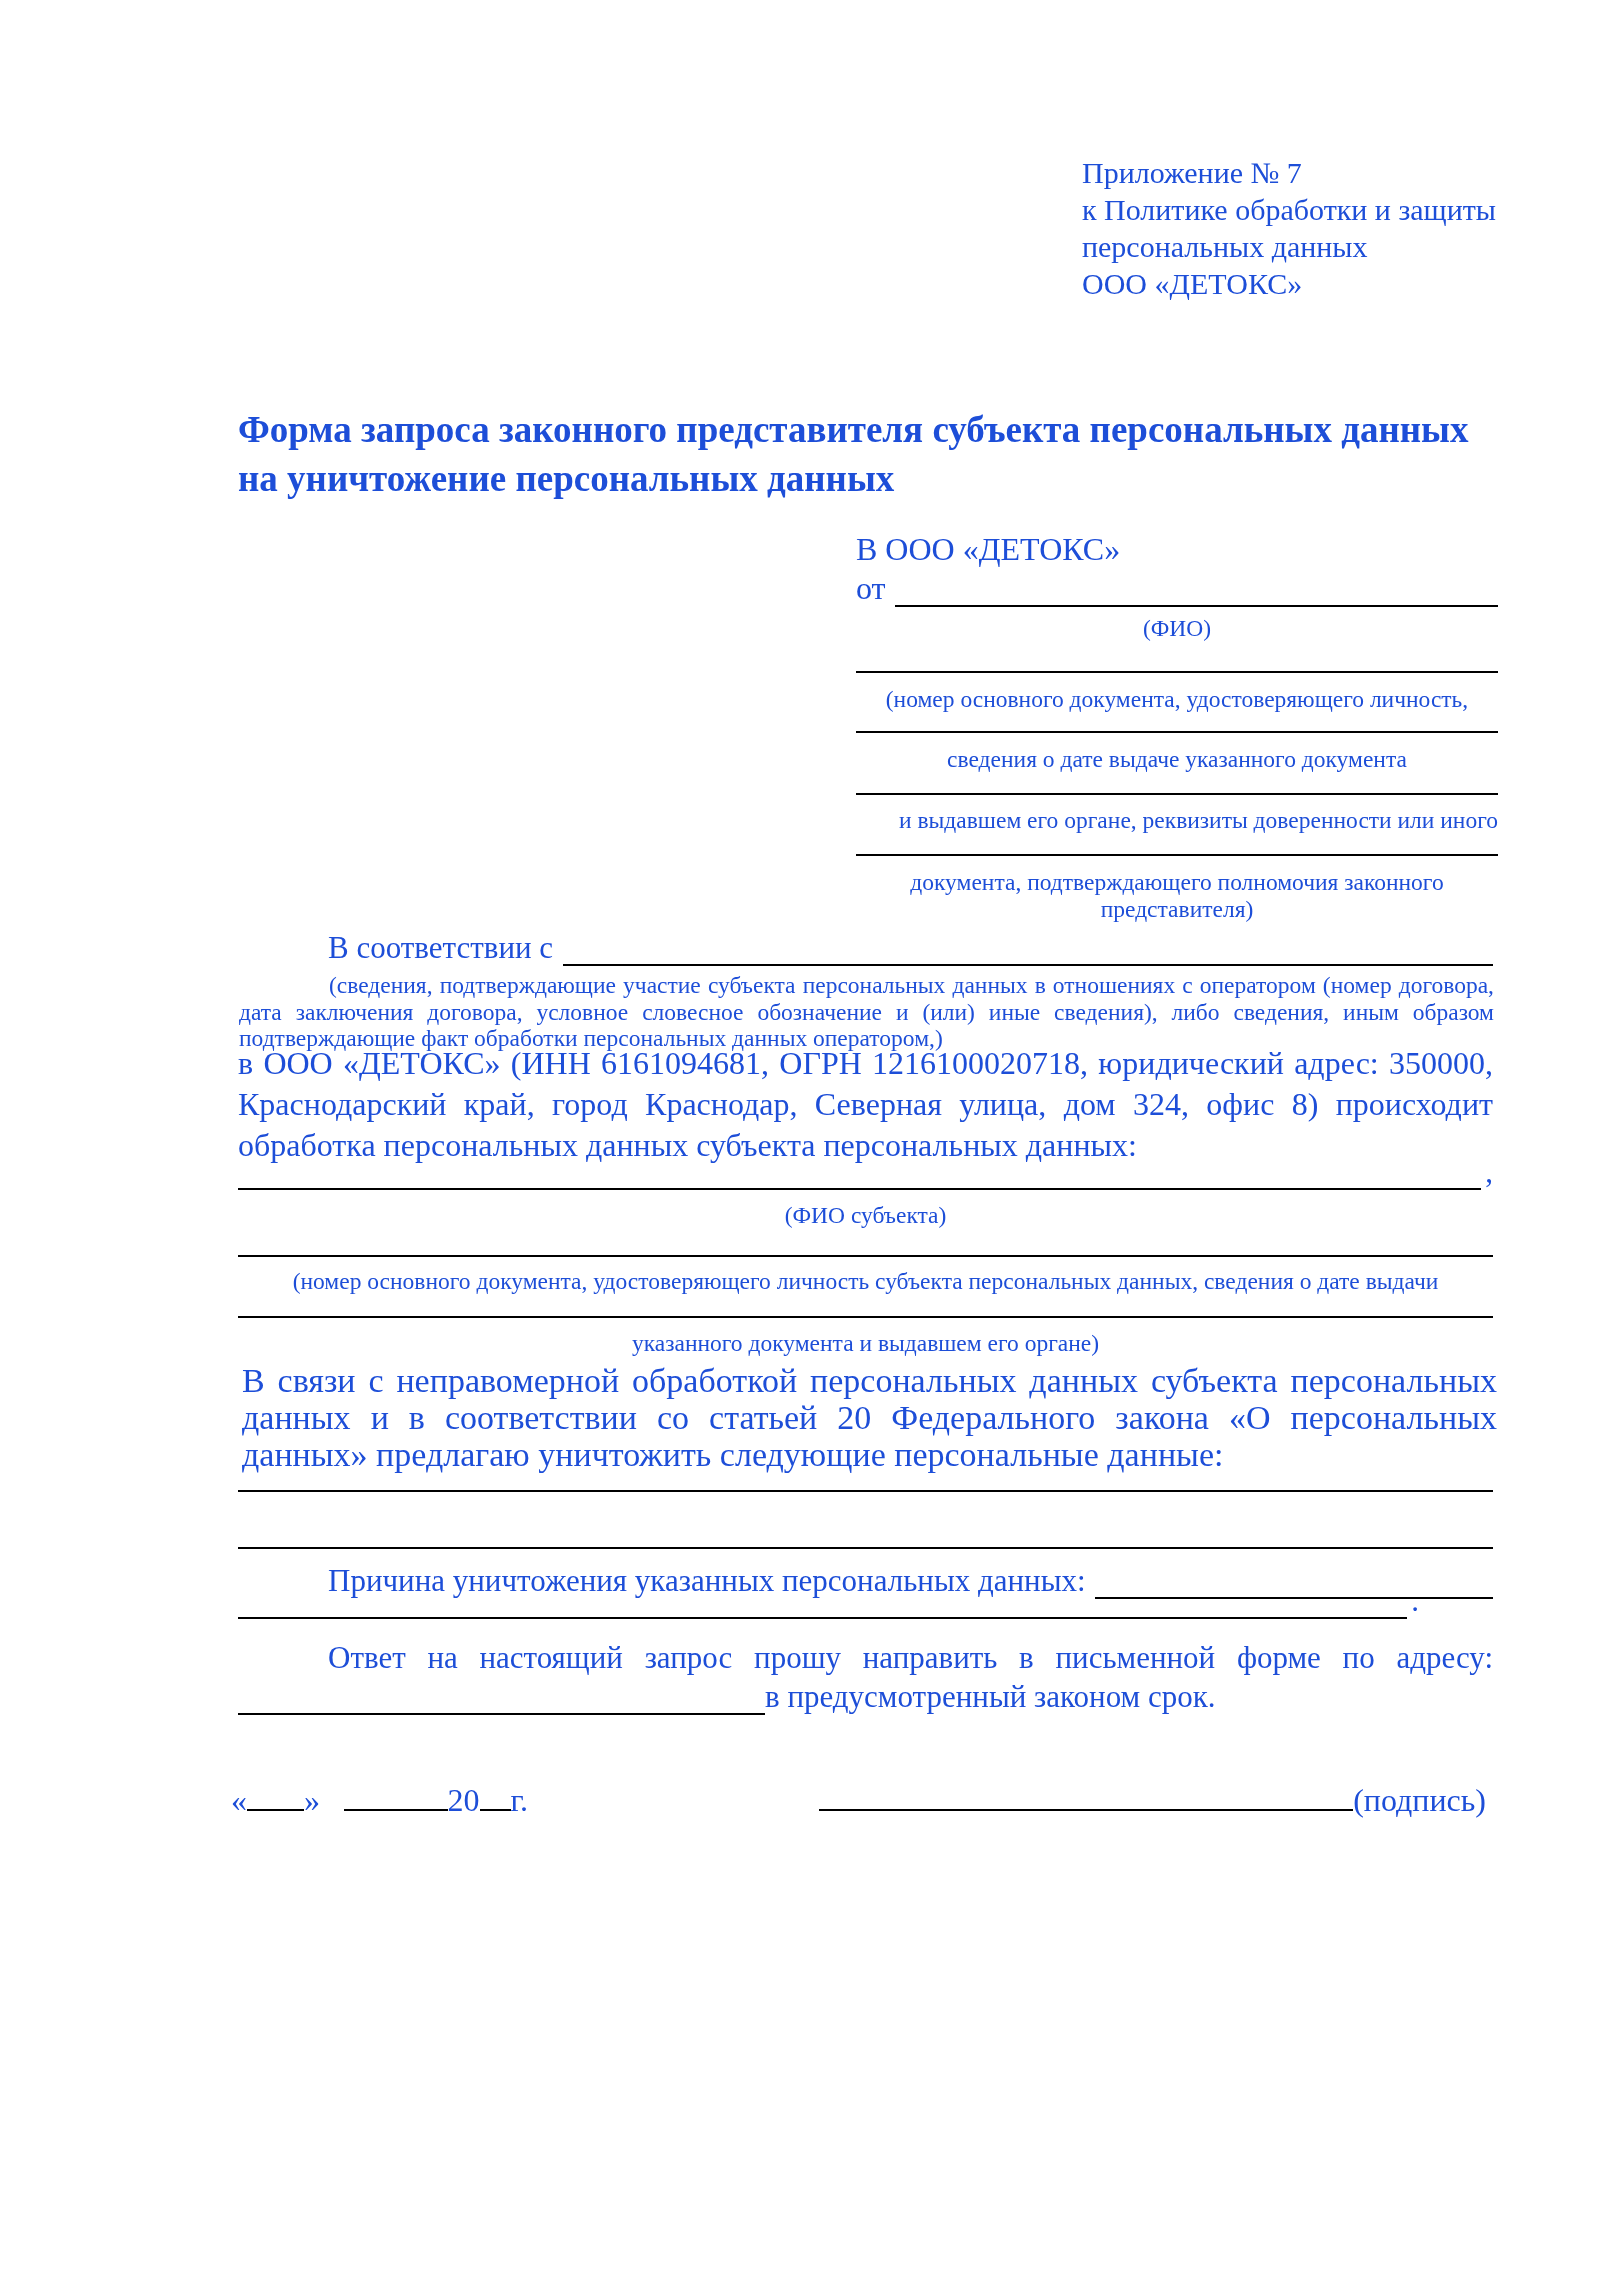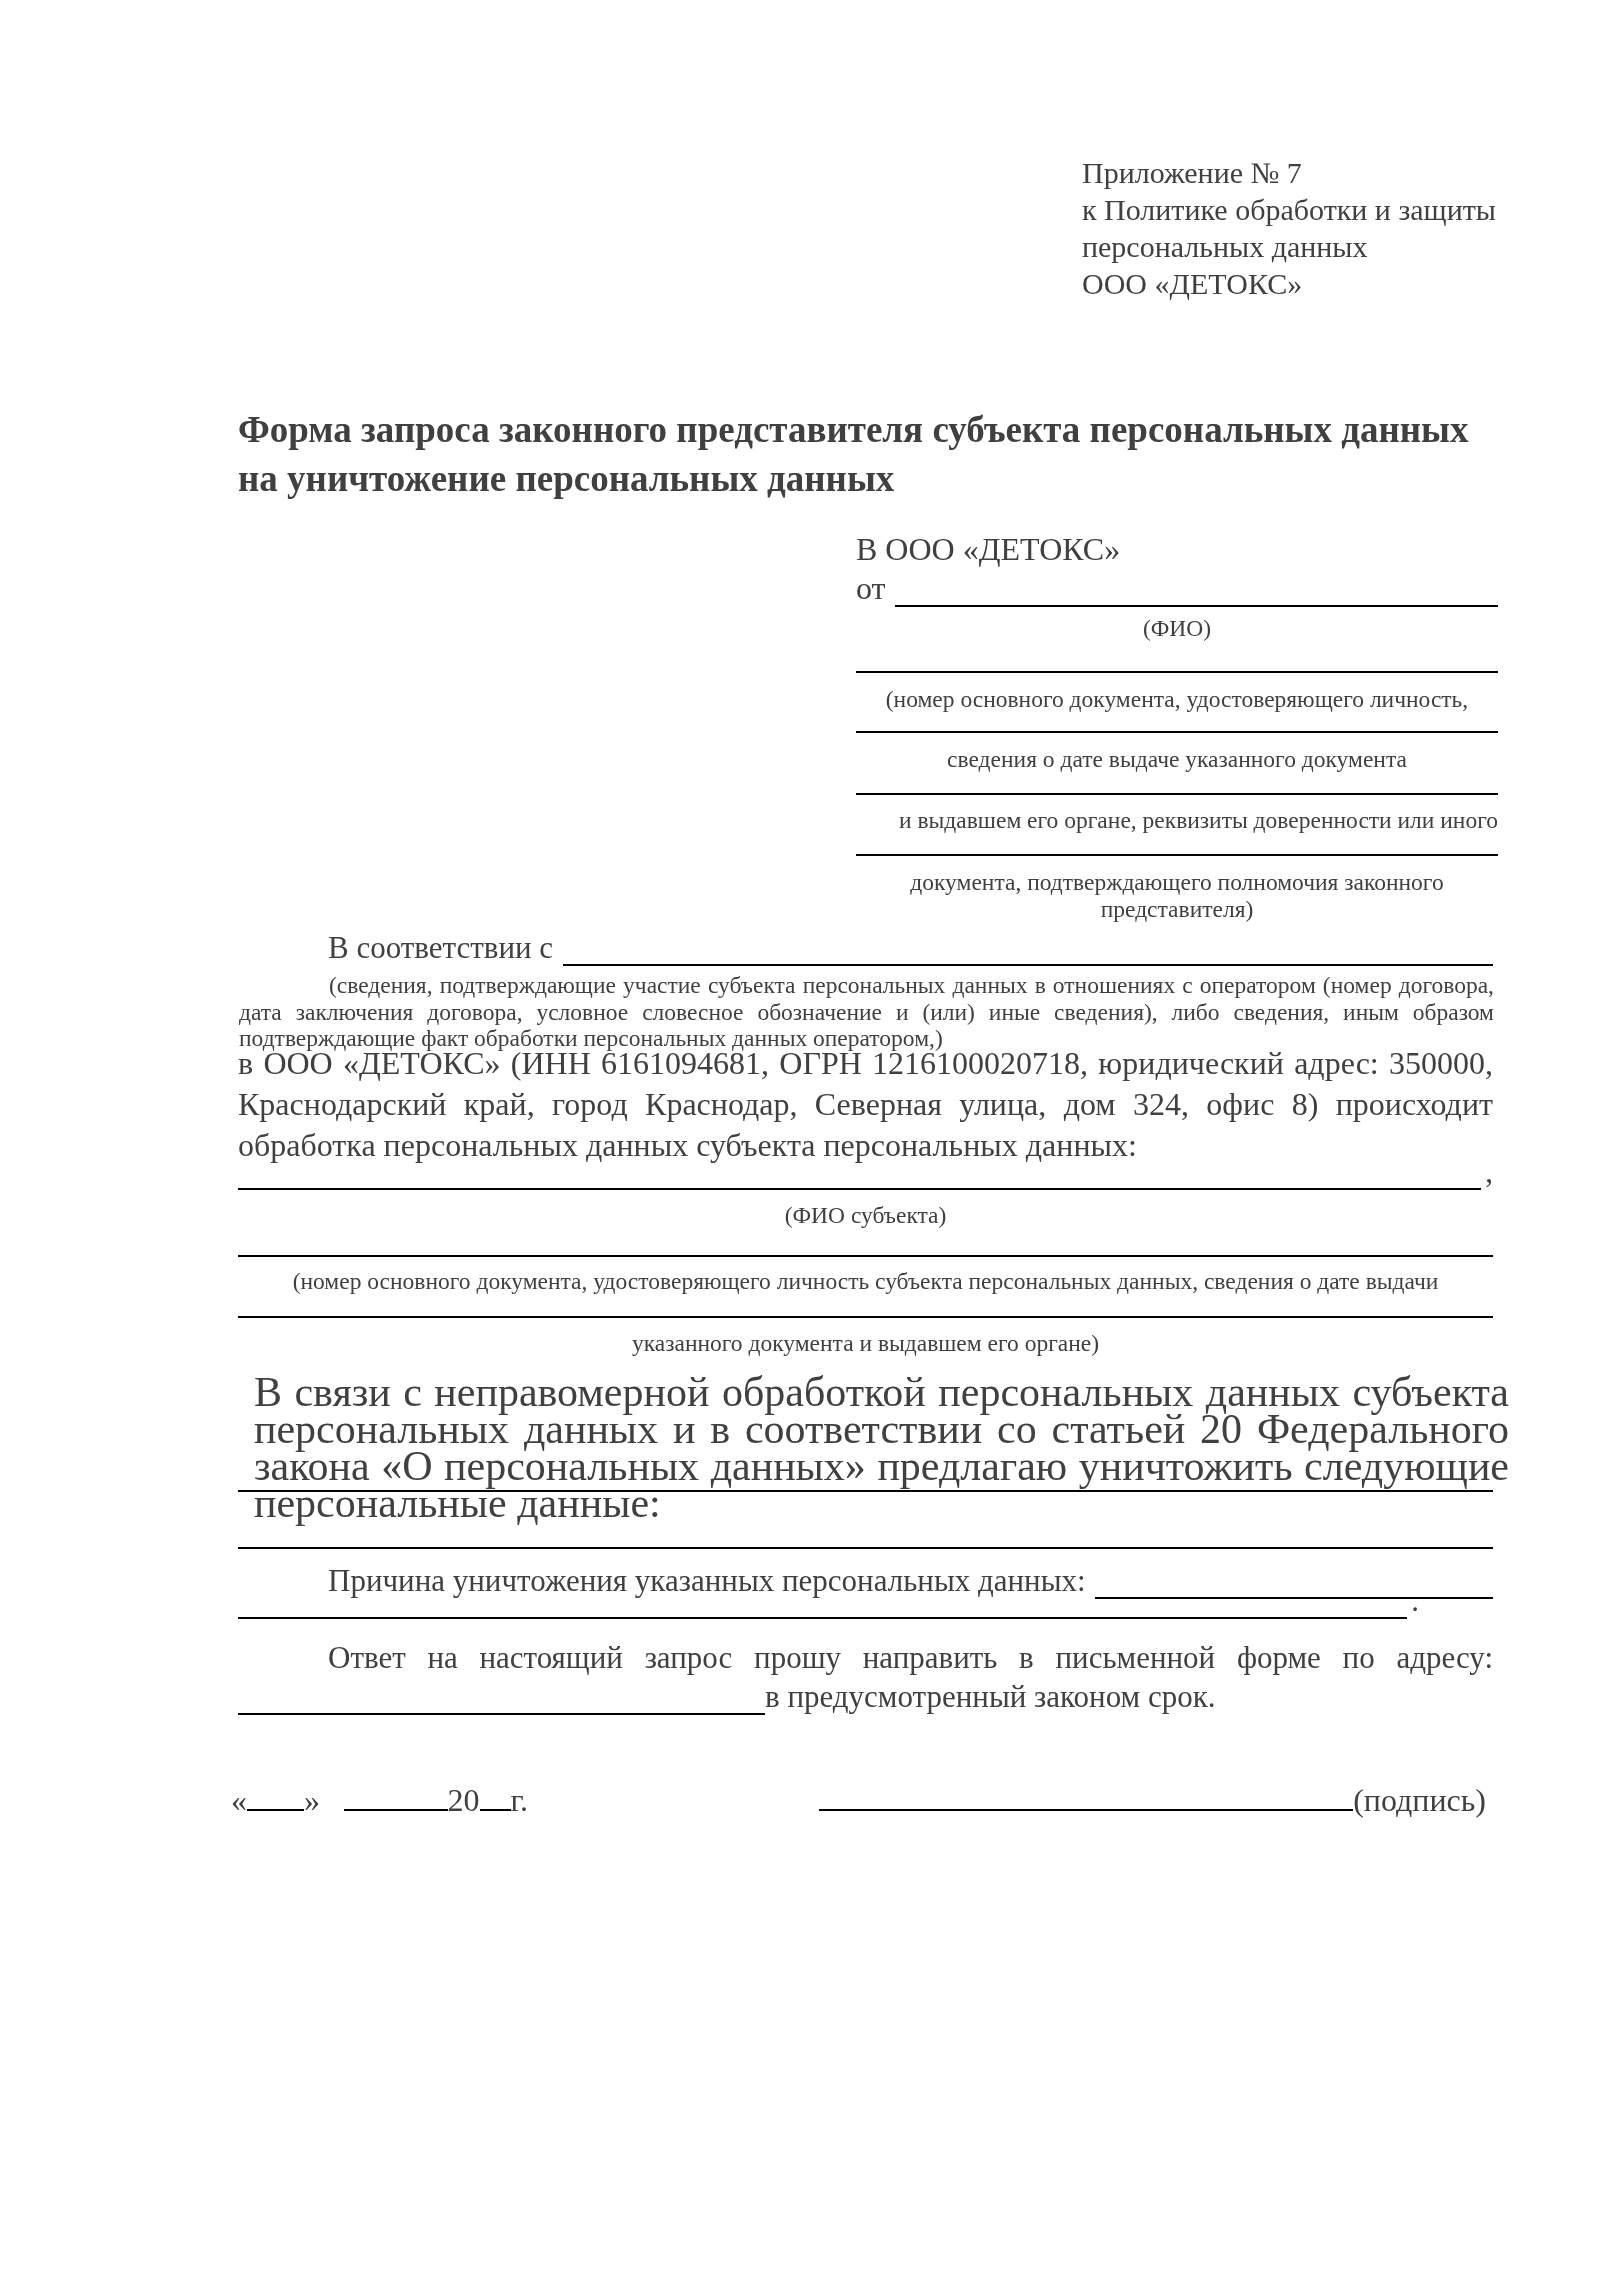--- a/index.html
+++ b/index.html
@@ -1,20 +1,20 @@
 <!DOCTYPE html>
 <html><head>
 <meta charset="utf-8">
 <style>
   html, body { margin:0; padding:0; background:#ffffff; }
   .page {
     position:relative;
     width:1621px; height:2294px;
     background:#ffffff;
-    color:#404040;
+    color:#1d4ed8;
     font-family:"Liberation Serif","DejaVu Serif",serif;
     overflow:hidden;
   }
   .abs { position:absolute; }
 
   
   .appendix { left:1082px; top:154px; font-size:30px; line-height:37px; }
   .appendix p { margin:0; white-space:nowrap; }
 
   
@@ -45,22 +45,22 @@
   .operator { left:238px; top:1043px; width:1255px; font-size:32px; line-height:41px;
               text-align:justify; margin:0; }
   .subject-row { left:238px; top:1153px; width:1255px; height:37px; font-size:31px; }
   .subject-row .fillline { margin-left:0; }
   .comma { padding-left:3.9px; line-height:37px; }
   .sub-fio-cap { left:238px; top:1202px; width:1255px; }
   .sub-u1 { left:238px; top:1255px; width:1255px; }
   .sub-c1 { left:238px; top:1268px; width:1255px; }
   .sub-u2 { left:238px; top:1316px; width:1255px; }
   .sub-c2 { left:238px; top:1330px; width:1255px; }
-  .demand { left:238px; top:1358px; width:1255px; font-size:42px; line-height:37px;
-            text-align:justify; margin:16px; }
+  .demand { left:238px; top:1358px; width:1255px; font-size:34px; line-height:37px;
+            text-align:justify; margin:4px; }
   .blank1 { left:238px; top:1490px; width:1255px; }
   .blank2 { left:238px; top:1547px; width:1255px; }
   .reason { left:238px; top:1562px; width:1255px; font-size:31px; line-height:37px; }
   .period-row { left:238px; top:1582px; width:1181px; font-size:31px; line-height:37px; }
   .period-row .fillline { margin-left:0; }
   .reply1 { left:238px; top:1639px; width:1255px; font-size:31px; line-height:37px;
             text-align:justify; text-align-last:justify; text-indent:90px; margin:0; }
   .reply2 { left:238px; top:1678px; width:1255px; font-size:31px; line-height:37px; }
   .fillfixed { flex:0 0 527px; height:7.8px; border-bottom:2.9px solid #000; }
 

